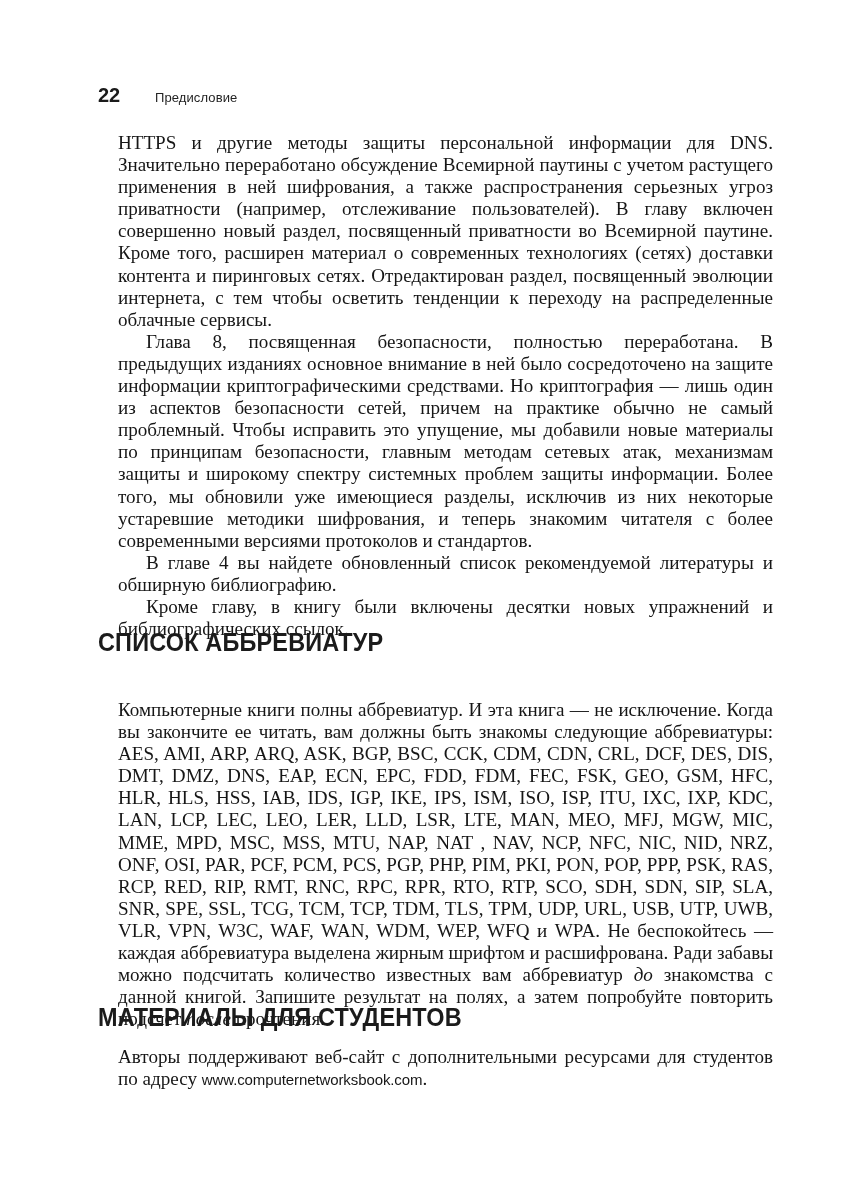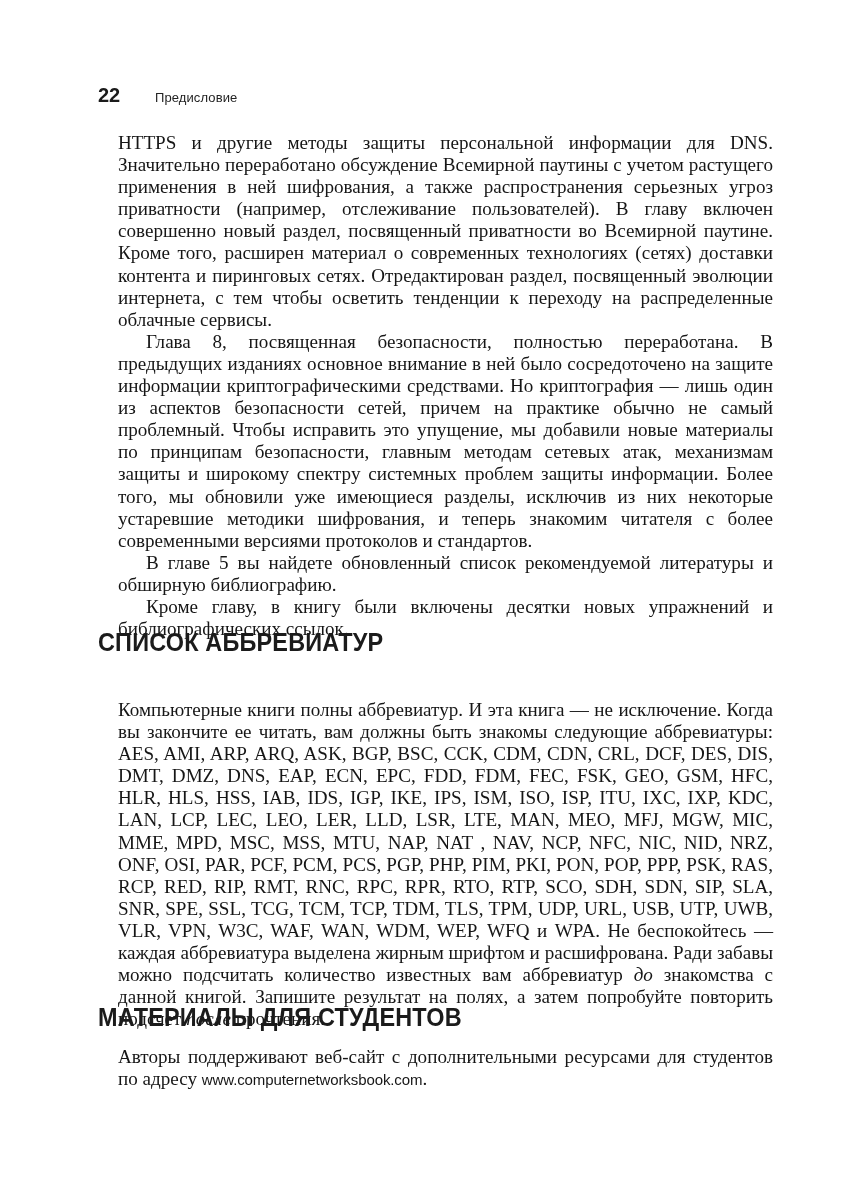--- a/index.html
+++ b/index.html
@@ -99,21 +99,21 @@
 <div class="page">
 
   <div class="runhead">
     <span class="folio">22</span>
     <span class="chapter-name">Предисловие</span>
   </div>
 
   <div class="body-block" id="para-intro">
     <p class="noindent"><span>HTTPS и другие методы защиты персональной информации для DNS. Значительно переработано обсуждение Всемирной паутины с учетом растущего применения в ней шифрования, а также распространения серьезных угроз приватности (например, отслеживание пользователей). В главу включен совершенно новый раздел, посвященный приватности во Всемирной паутине. Кроме того, расширен материал о современных технологиях (сетях) доставки контента и пиринговых сетях. Отредактирован раздел, посвященный эволюции интернета, с тем чтобы осветить тенденции к переходу на распределенные облачные сервисы.</span></p>
     <p><b>Глава 8</b><span>, посвященная безопасности, полностью переработана. В предыдущих изданиях основное внимание в ней было сосредоточено на защите информации криптографическими средствами. Но криптография — лишь один из аспектов безопасности сетей, причем на практике обычно не самый проблемный. Чтобы исправить это упущение, мы добавили новые материалы по принципам безопасности, главным методам сетевых атак, механизмам защиты и широкому спектру системных проблем защиты информации. Более того, мы обновили уже имеющиеся разделы, исключив из них некоторые устаревшие методики шифрования, и теперь знакомим читателя с более современными версиями протоколов и стандартов.</span></p>
-    <p><span>В главе 5 вы найдете обновленный список рекомендуемой литературы и обширную библиографию.</span></p>
+    <p><span>В главе 4 вы найдете обновленный список рекомендуемой литературы и обширную библиографию.</span></p>
     <p><span>Кроме главу, в книгу были включены десятки новых упражнений и библиографических ссылок.</span></p>
   </div>
 
   <div class="section-heading" id="heading-abbr">СПИСОК АББРЕВИАТУР</div>
 
   <div class="body-block" id="para-abbr">
     <p class="noindent"><span>Компьютерные книги полны аббревиатур. И эта книга — не исключение. Когда вы закончите ее читать, вам должны быть знакомы следующие аббревиатуры: </span><span>AES, AMI, ARP, ARQ, ASK, BGP, BSC, CCK, CDM, CDN, CRL, DCF, DES, DIS, DMT, DMZ, DNS, EAP, ECN, EPC, FDD, FDM, FEC, FSK, GEO, GSM, HFC, HLR, HLS, HSS, IAB, IDS, IGP, IKE, IPS, ISM, ISO, ISP, ITU, IXC, IXP, KDC, LAN, LCP, LEC, LEO, LER, LLD, LSR, LTE, MAN, MEO, MFJ, MGW, MIC, MME, MPD, MSC, MSS, MTU, NAP, NAT , NAV, NCP, NFC, NIC, NID, NRZ, ONF, OSI, PAR, PCF, PCM, PCS, PGP, PHP, PIM, PKI, PON, POP, PPP, PSK, RAS, RCP, RED, RIP, RMT, RNC, RPC, RPR, RTO, RTP, SCO, SDH, SDN, SIP, SLA, SNR, SPE, SSL, TCG, TCM, TCP, TDM, TLS, TPM, UDP, URL, USB, UTP, UWB, VLR, VPN, W3C, WAF, WAN, WDM, WEP, WFQ и WPA</span><span>. Не беспокойтесь — каждая аббревиатура выделена </span><b>жирным шрифтом</b><span> и расшифрована. Ради забавы можно подсчитать количество известных вам аббревиатур </span><i>до</i><span> знакомства с данной книгой. Запишите результат на полях, а затем попробуйте повторить подсчет </span><i>после</i><span> прочтения.</span></p>
   </div>
 
   <div class="section-heading" id="heading-student">МАТЕРИАЛЫ ДЛЯ СТУДЕНТОВ</div>

